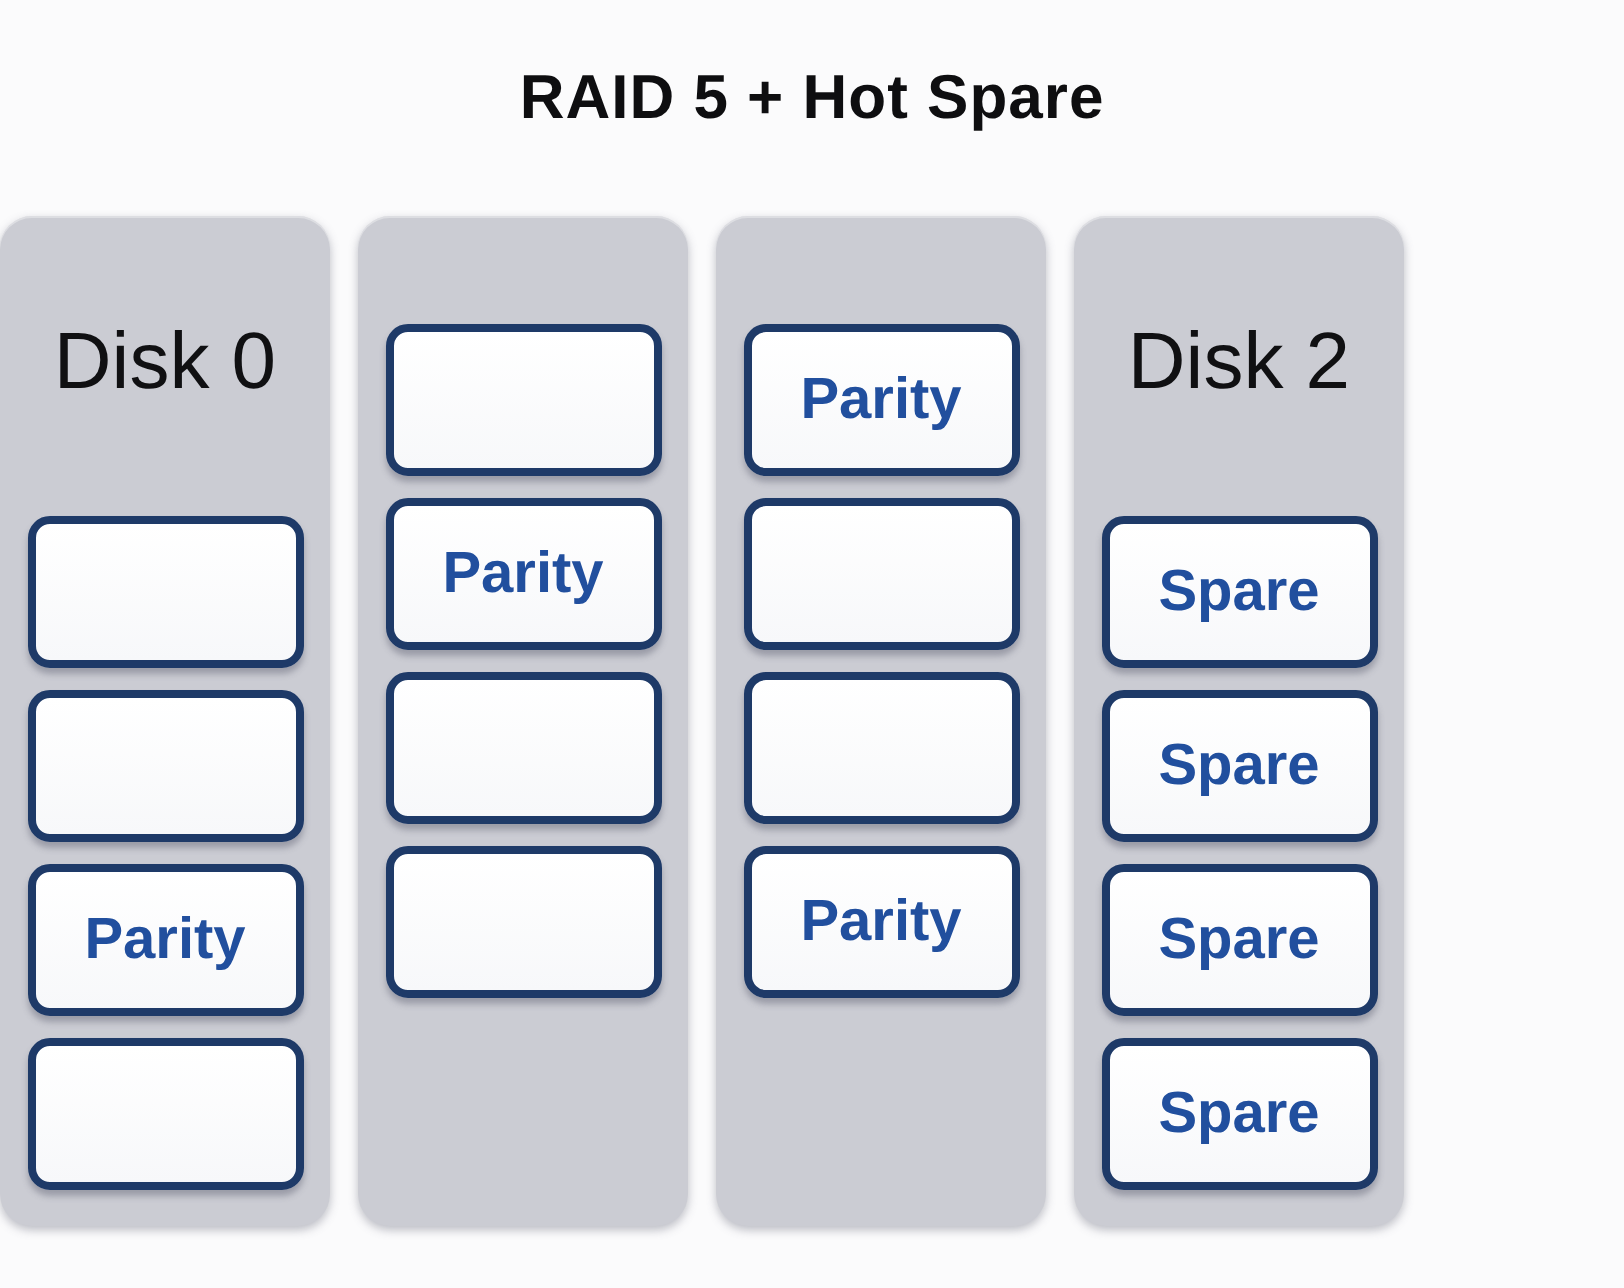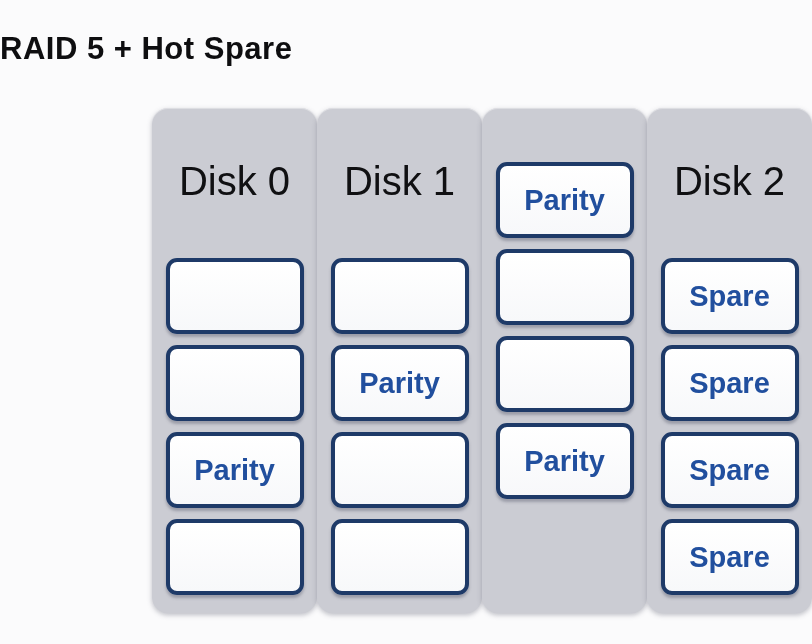--- a/index.html
+++ b/index.html
@@ -7,29 +7,31 @@
     padding: 0;
   }
   body {
     width: 812px;
     height: 644px;
     background: #fbfbfc;
     font-family: "Liberation Sans", sans-serif;
     overflow: hidden;
   }
   .page-title {
+    text-align: center;
     padding-top: 31px;
     font-size: 31px;
     font-weight: bold;
     color: #0e0e10;
     letter-spacing: 0.5px;
   }
   .disk-row {
     display: flex;
-    justify-content: flex-end;
+    justify-content: flex-start;
+    gap: 14px;
     margin-top: 41px;
   }
   .disk-column {
     width: 165px;
     height: 505px;
     background: #cbccd3;
     border-radius: 16px;
     box-shadow: 0 2px 5px rgba(110,112,128,0.45), inset 0 1px 0 rgba(255,255,255,0.35);
     display: flex;
     flex-direction: column;
@@ -87,21 +89,20 @@
       <div class="raid-block">
           <span class="block-label">Parity</span>
         </div>
       <div class="raid-block">
           <span class="block-label"></span>
         </div>
     </div>
   </div>
 
   <div class="disk-column">
-    <div class="disk-label">Disk 1</div>
     <div class="block-stack">
       <div class="raid-block">
           <span class="block-label"></span>
         </div>
       <div class="raid-block">
           <span class="block-label">Parity</span>
         </div>
       <div class="raid-block">
           <span class="block-label"></span>
         </div>

